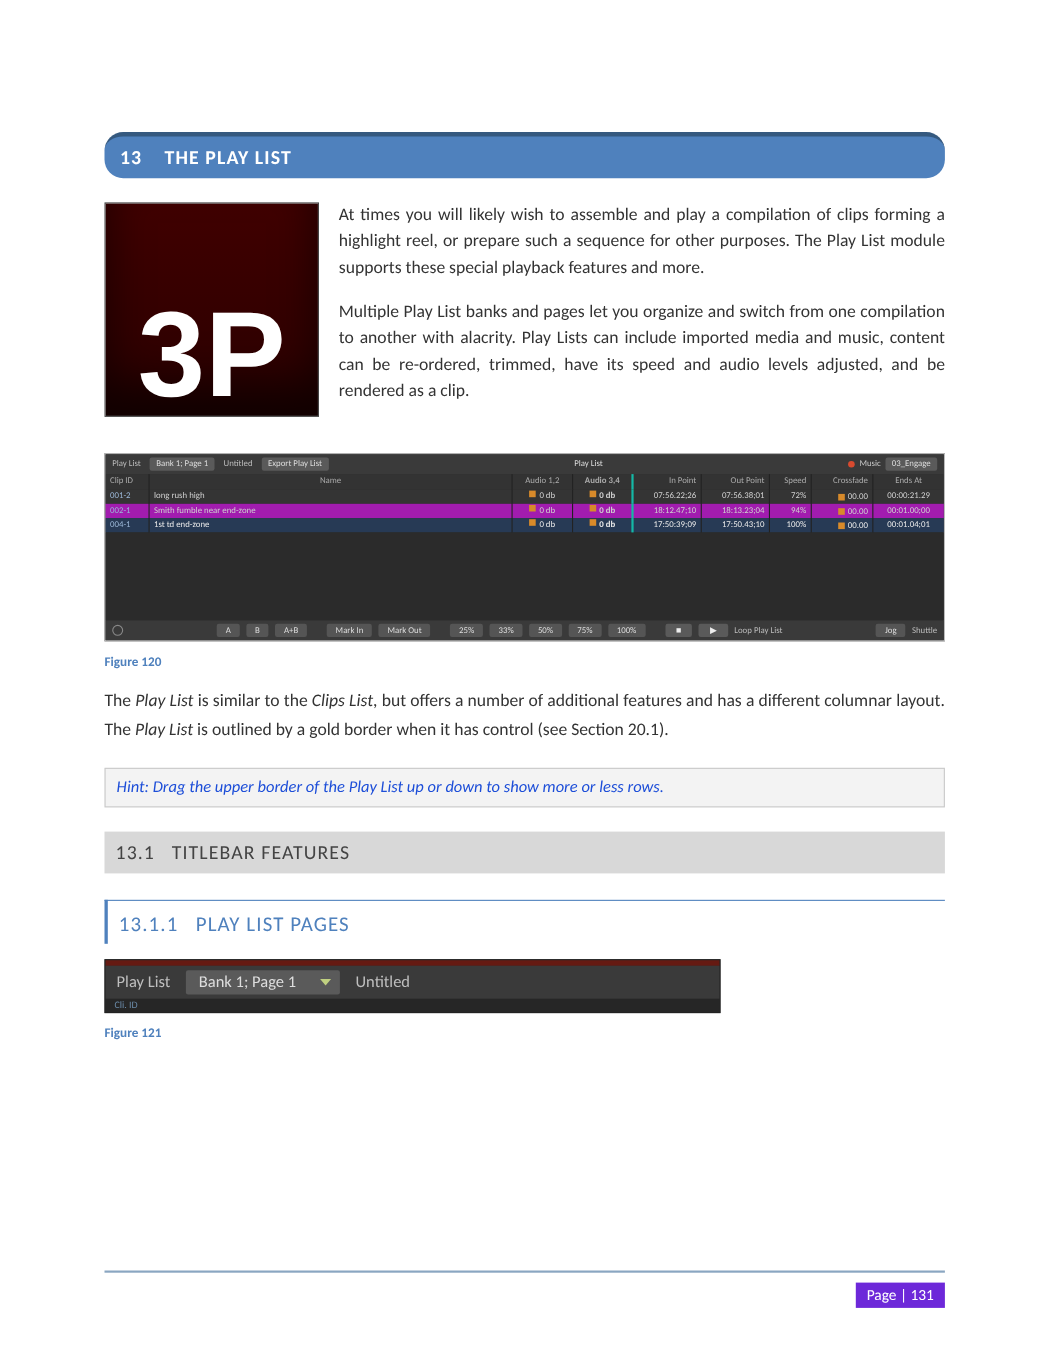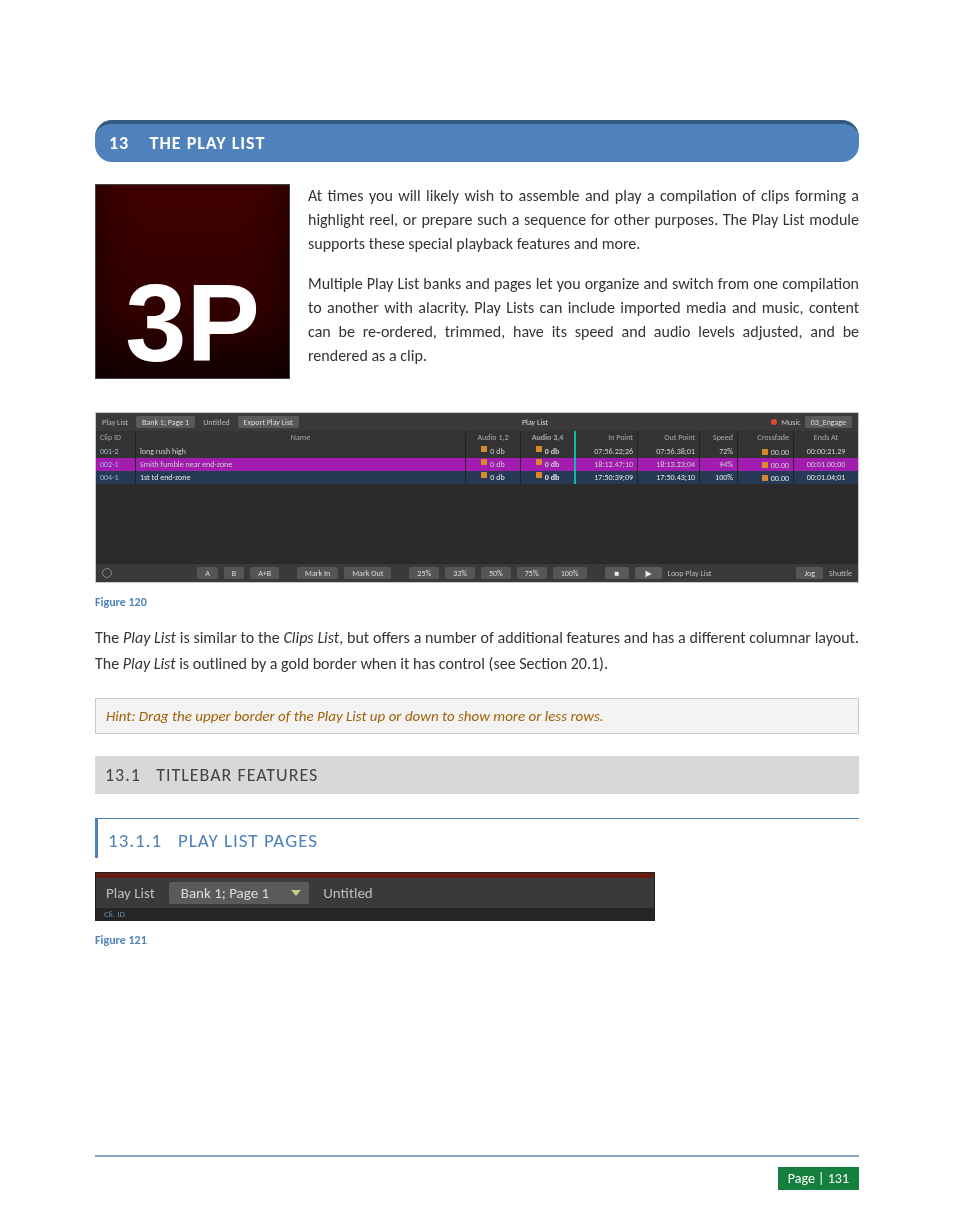--- a/index.html
+++ b/index.html
@@ -47,37 +47,37 @@
   .pls-bottom .sep { flex: 0 0 6px; }
   .pls-bottom .spacer { flex: 1; }
   .pls-bottom .gear { width: 10px; height: 10px; border: 1px solid #888; border-radius: 50%; }
   .pls-bottom .main-btn { background: #5a5a5a; color: #eee; padding: 1px 10px; border-radius: 2px; }
 
   .fig-caption { color: #4f81bd; font-size: 12px; font-weight: 600; margin-top: 12px; }
 
   .body-para { font-size: 16px; line-height: 1.6; text-align: justify; margin-top: 16px; }
   .body-para em { font-style: italic; }
 
-  .hint-box { border: 1px solid #c9c9c9; background: #f3f3f3; padding: 8px 10px; margin-top: 22px; font-style: italic; color: #a16207; font-size: 15px; }
+  .hint-box { border: 1px solid #c9c9c9; background: #f3f3f3; padding: 8px 10px; margin-top: 22px; font-style: italic; color: #1d4ed8; font-size: 15px; }
 
   .sub-bar { background: #d8d8d8; color: #444; padding: 8px 10px; font-size: 18px; letter-spacing: 1px; margin-top: 22px; font-weight: 500; }
 
   .sub-sub { border-left: 3px solid #4f81bd; border-top: 1px solid #4f81bd; padding: 10px 10px 6px 10px; margin-top: 24px; color: #4f81bd; font-size: 19px; letter-spacing: 1px; font-weight: 500; }
 
   
   .small-shot { margin-top: 14px; width: 560px; border: 1px solid #222; background: #2f2f2f; }
   .small-shot .row1 { height: 5px; background: #651a12; }
   .small-shot .row2 { display: flex; align-items: center; height: 30px; background: #3a3a3a; padding: 0 10px; gap: 14px; color: #bfbfbf; font-size: 15px; }
   .small-shot .dd { background: #5a5a5a; color: #ddd; padding: 2px 40px 2px 12px; border-radius: 2px; position: relative; }
   .small-shot .dd::after { content: ""; position: absolute; right: 8px; top: 50%; width: 0; height: 0; border-left: 5px solid transparent; border-right: 5px solid transparent; border-top: 6px solid #c0d080; transform: translateY(-50%); }
   .small-shot .row3 { height: 12px; background: #262626; color: #6a8aa8; font-size: 9px; padding-left: 8px; }
 
   .page-footer { position: absolute; right: 95px; bottom: 40px; }
   .page-footer .bar { height: 2px; background: #8aa6c1; width: 764px; position: absolute; right: 0; bottom: 30px; }
-  .page-footer .tag { background: #15803d; color: #fff; padding: 3px 10px; font-size: 14px; }
+  .page-footer .tag { background: #6d28d9; color: #fff; padding: 3px 10px; font-size: 14px; }
 </style>
 </head>
 <body>
 
 <div class="page">
 
   <div class="section-bar">
     <span>13</span>
     &nbsp;&nbsp;
     <span>THE PLAY LIST</span>

